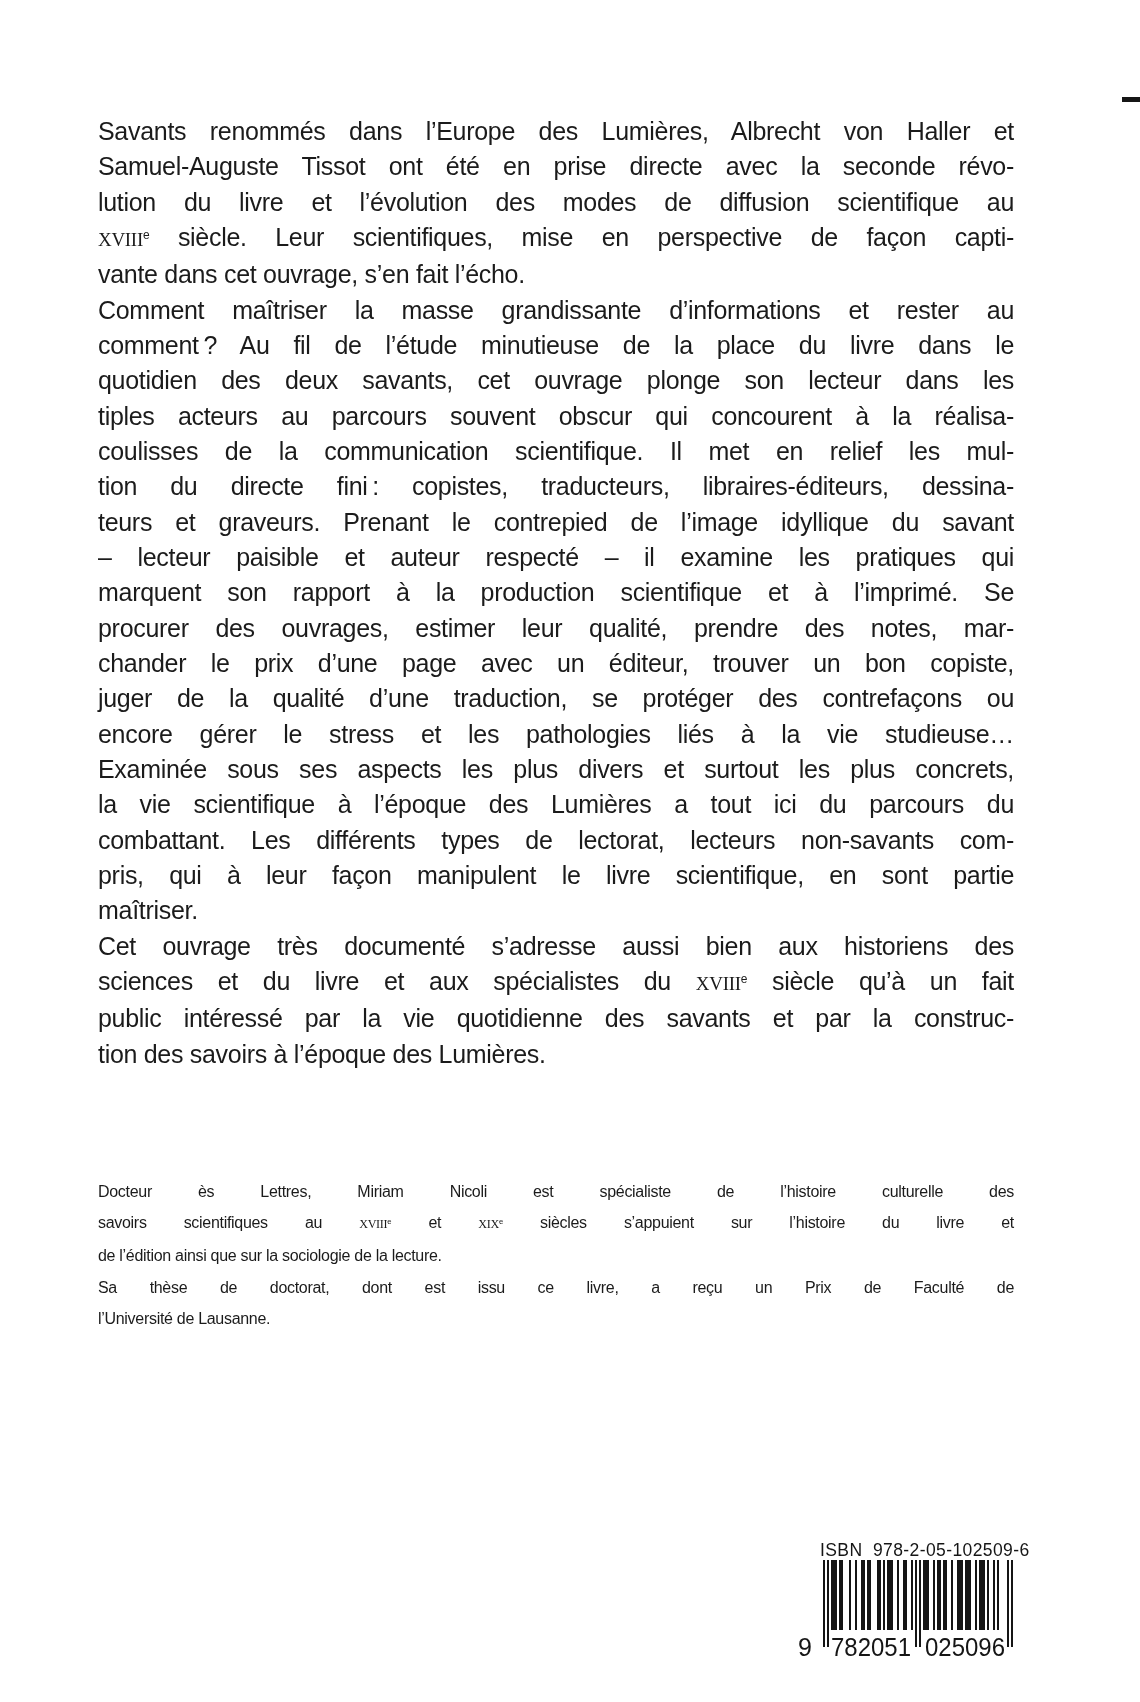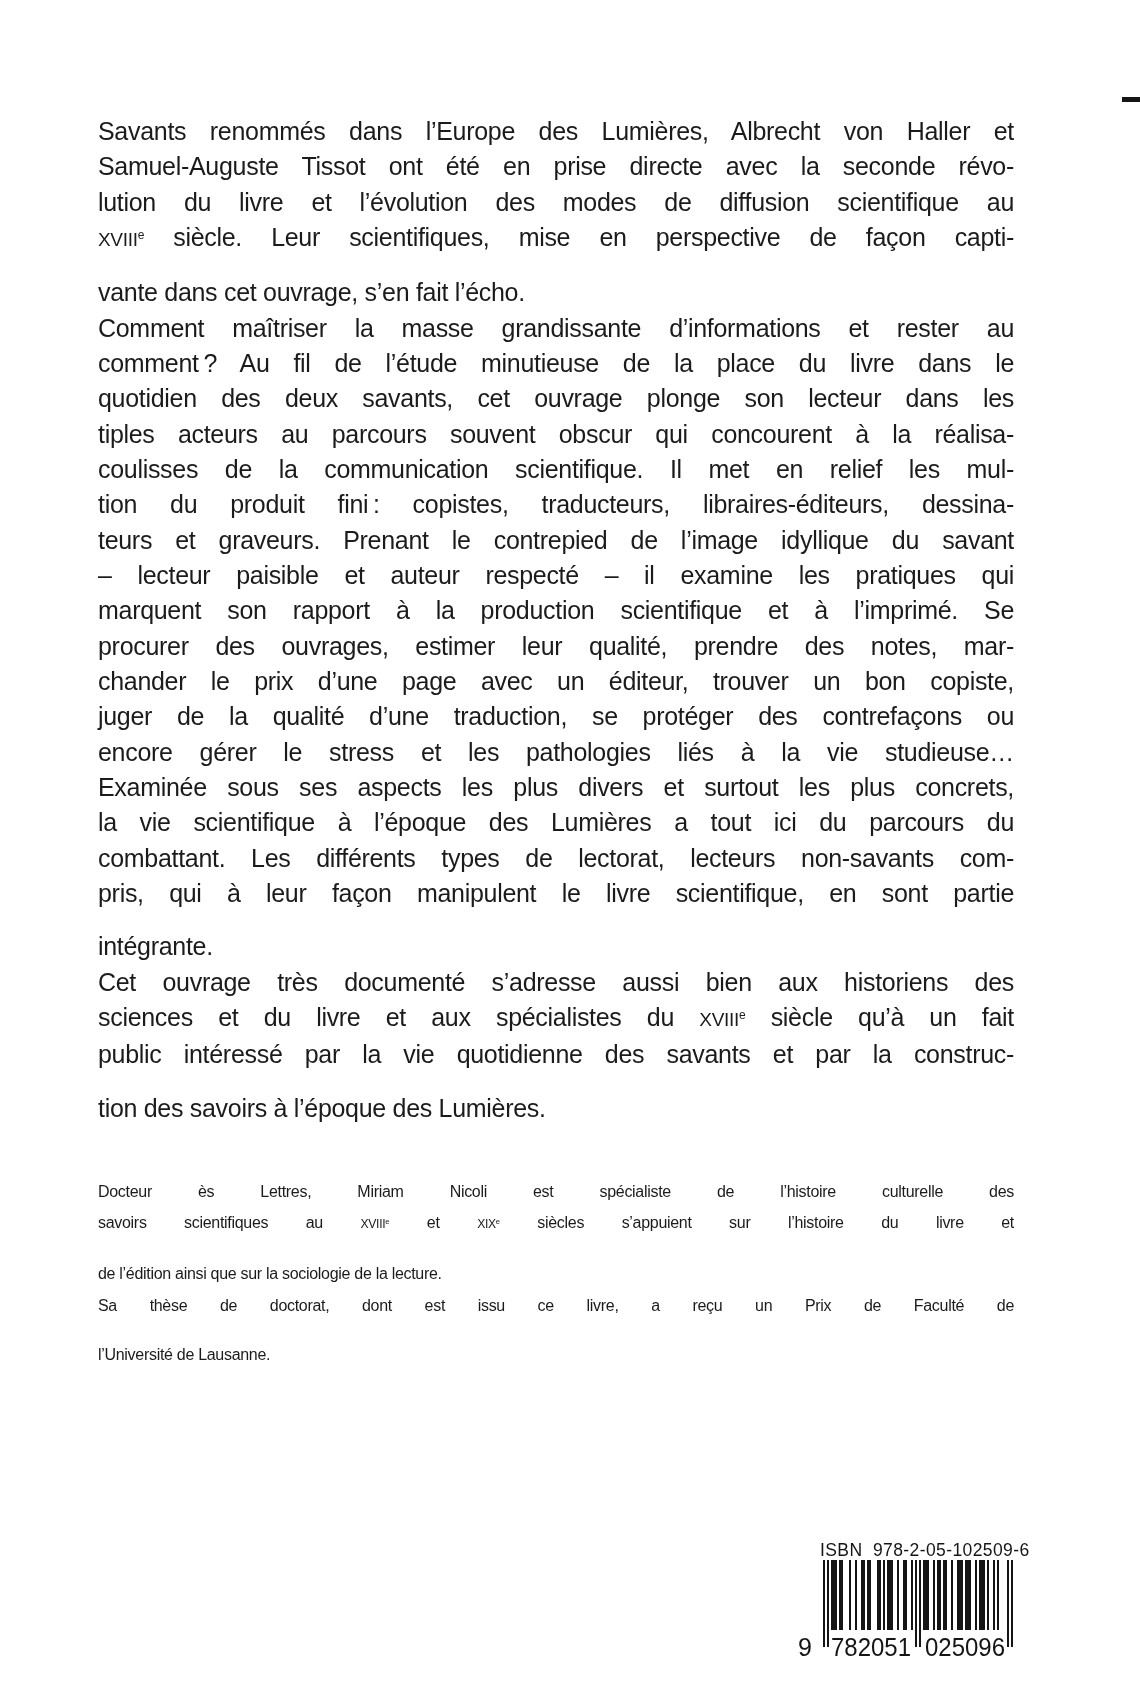--- a/index.html
+++ b/index.html
@@ -39,23 +39,22 @@
     line-height: 31.2px;
     letter-spacing: -0.3px;
   }
   .line {
     text-align: justify;
     text-align-last: justify;
     white-space: normal;
   }
   .line.last {
     text-align-last: left;
-    margin-top: 18px;
   }
-  .sc { font-size: 0.76em; }
+  .sc { font-size: 0.76em; font-family: Liberation Serif, serif; }
   sup.ord {
     font-size: 0.48em;
     vertical-align: baseline;
     position: relative;
     top: -0.6em;
     line-height: 0;
   }
   .isbn-label {
     position: absolute;
     left: 820px;
@@ -93,33 +92,33 @@
       <div class="line">lution du livre et l’évolution des modes de diffusion scientifique au</div>
       <div class="line"><span class="sc">XVIII</span><sup class="ord">e</sup><span> siècle. Leur scientifiques, mise en perspective de façon capti-</span></div>
       <div class="line last">vante dans cet ouvrage, s’en fait l’écho.</div>
     </div>
     <div>
       <div class="line">Comment maîtriser la masse grandissante d’informations et rester au</div>
       <div class="line">comment ? Au fil de l’étude minutieuse de la place du livre dans le</div>
       <div class="line">quotidien des deux savants, cet ouvrage plonge son lecteur dans les</div>
       <div class="line">tiples acteurs au parcours souvent obscur qui concourent à la réalisa-</div>
       <div class="line">coulisses de la communication scientifique. Il met en relief les mul-</div>
-      <div class="line">tion du produit fini : copistes, traducteurs, libraires-éditeurs, dessina-</div>
+      <div class="line">tion du directe fini : copistes, traducteurs, libraires-éditeurs, dessina-</div>
       <div class="line">teurs et graveurs. Prenant le contrepied de l’image idyllique du savant</div>
       <div class="line">– lecteur paisible et auteur respecté – il examine les pratiques qui</div>
       <div class="line">marquent son rapport à la production scientifique et à l’imprimé. Se</div>
       <div class="line">procurer des ouvrages, estimer leur qualité, prendre des notes, mar-</div>
       <div class="line">chander le prix d’une page avec un éditeur, trouver un bon copiste,</div>
       <div class="line">juger de la qualité d’une traduction, se protéger des contrefaçons ou</div>
       <div class="line">encore gérer le stress et les pathologies liés à la vie studieuse…</div>
       <div class="line">Examinée sous ses aspects les plus divers et surtout les plus concrets,</div>
       <div class="line">la vie scientifique à l’époque des Lumières a tout ici du parcours du</div>
       <div class="line">combattant. Les différents types de lectorat, lecteurs non-savants com-</div>
       <div class="line">pris, qui à leur façon manipulent le livre scientifique, en sont partie</div>
-      <div class="line last">intégrante.</div>
+      <div class="line last">maîtriser.</div>
     </div>
     <div>
       <div class="line">Cet ouvrage très documenté s’adresse aussi bien aux historiens des</div>
       <div class="line"><span>sciences et du livre et aux spécialistes du </span><span class="sc">XVIII</span><sup class="ord">e</sup><span> siècle qu’à un fait</span></div>
       <div class="line">public intéressé par la vie quotidienne des savants et par la construc-</div>
       <div class="line last">tion des savoirs à l’époque des Lumières.</div>
     </div>
   </div>
 
   <div class="bio">

